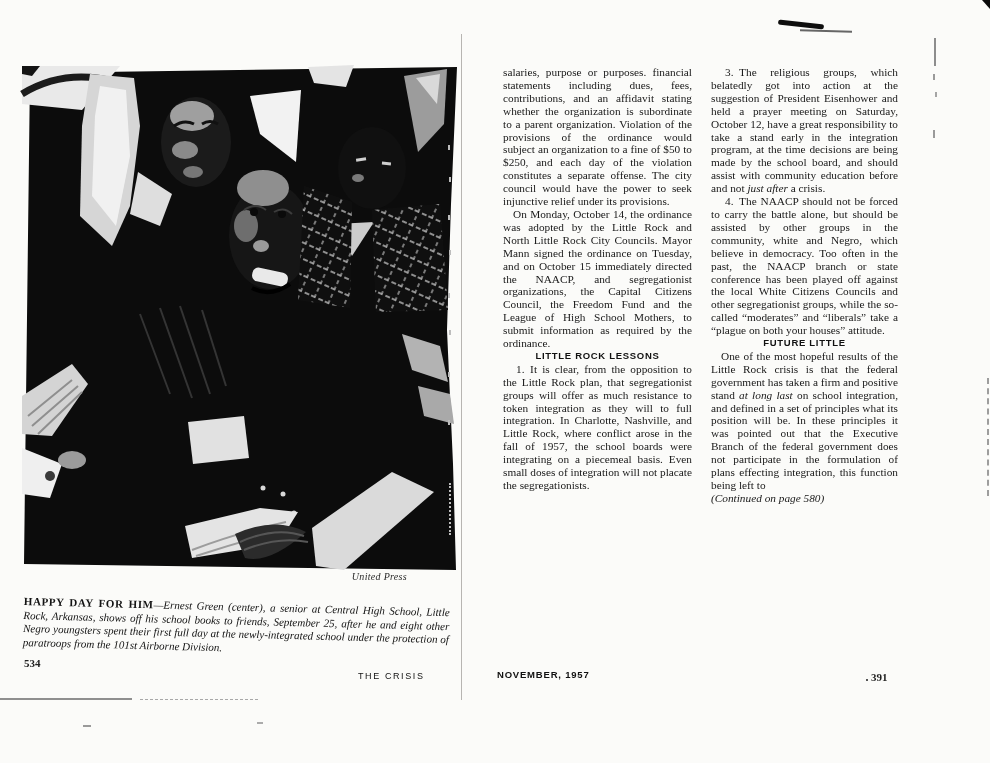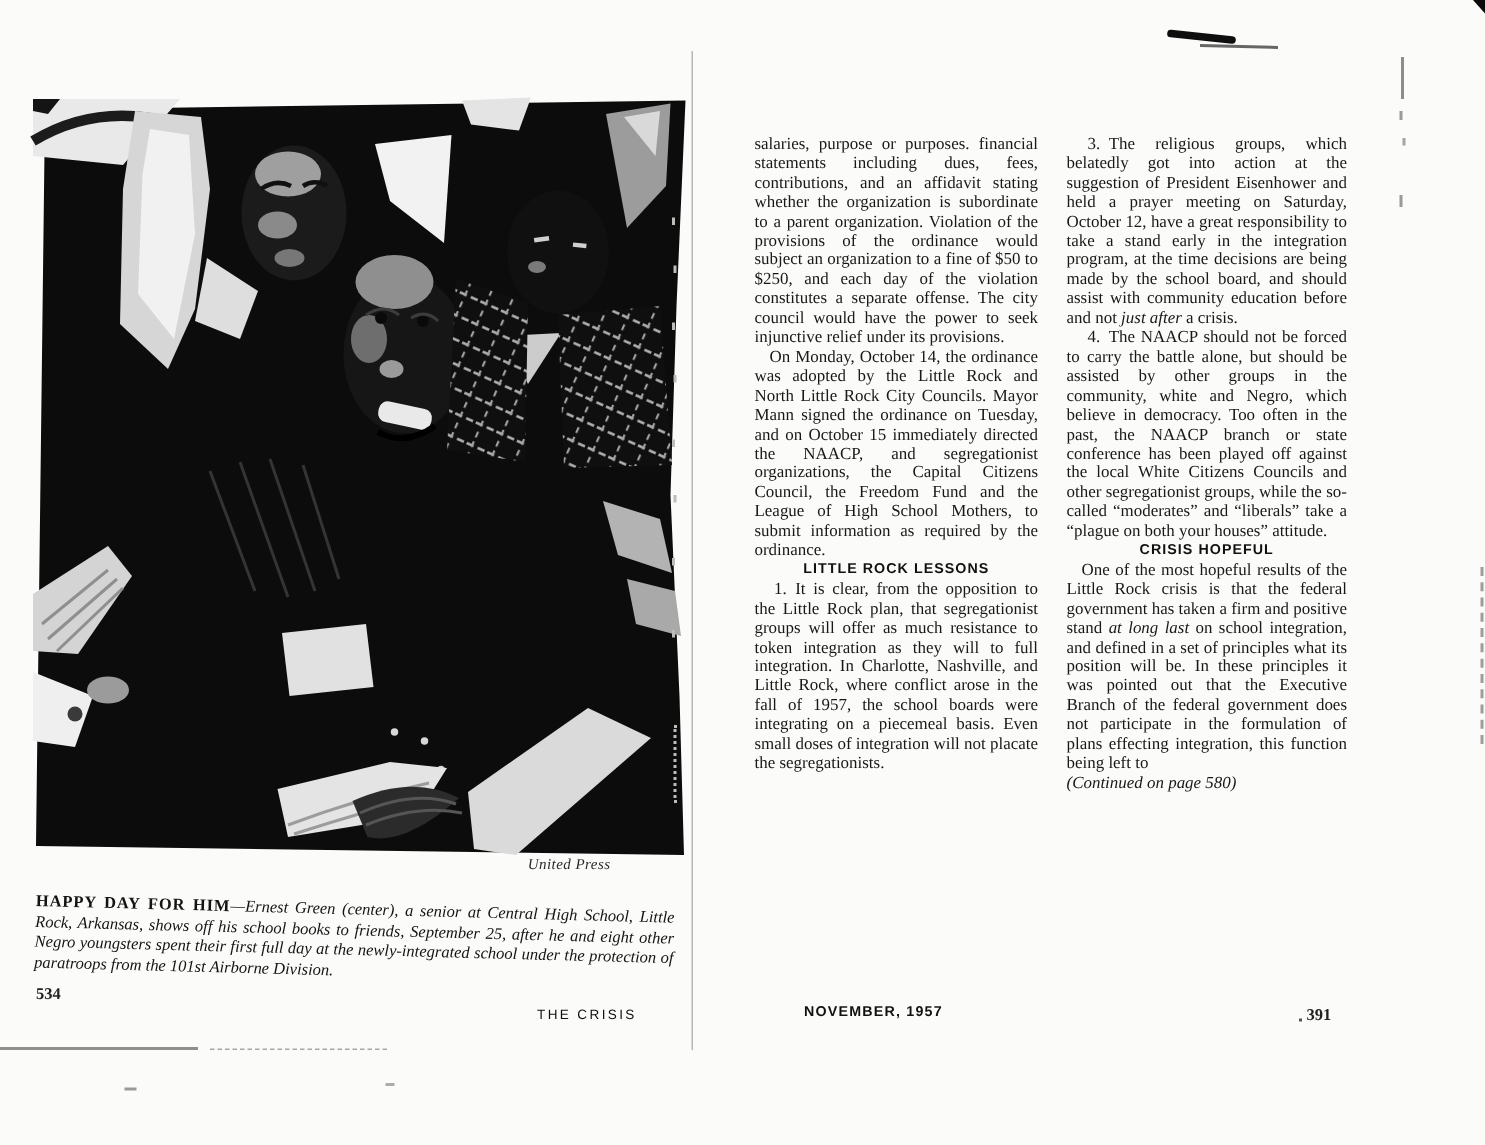--- a/index.html
+++ b/index.html
@@ -23,36 +23,36 @@
   }
   .caption .lead{font-style:normal;font-weight:bold;letter-spacing:0.6px;}
   .pagenum-left{position:absolute;left:24px;top:657px;font-size:11px;font-weight:bold;color:#222;}
   .mag-title{
     position:absolute;left:358px;top:671px;
     font-family:"Liberation Sans", sans-serif;font-weight:normal;font-size:9px;
     letter-spacing:1.6px;color:#111;
   }
   
   .gutter-line{position:absolute;left:461px;top:34px;width:1px;height:666px;background:#b7b5b2;}
-  .col{position:absolute;top:66px;font-size:11.3px;line-height:12.9px;text-align:justify;margin-top:24px;}
+  .col{position:absolute;top:66px;font-size:11.3px;line-height:12.9px;text-align:justify;}
   .col1{left:503px;width:189px;}
   .col2{left:711px;width:187px;}
   .col p{margin:0;}
   .ind{text-indent:10px;}
   .num1{margin-left:6px;text-indent:13px;}
   .num2{text-indent:14px;}
   .col-heading{
     text-align:center;font-family:"Liberation Sans", sans-serif;font-weight:bold;
     font-size:9.5px;letter-spacing:0.7px;margin:9px 0 5px 0;text-indent:0;color:#111;
   }
   .continued{text-align:left;font-style:italic;margin-top:4px;text-indent:0;}
   .issue-date{
     position:absolute;left:497px;top:669px;
     font-family:"Liberation Sans", sans-serif;font-weight:bold;font-size:9.5px;
-    letter-spacing:0.8px;color:#111;margin-left:39px;
+    letter-spacing:0.8px;color:#111;
   }
   .pagenum-right{position:absolute;left:871px;top:671px;font-size:11px;font-weight:bold;color:#222;}
   
   .art{position:absolute;pointer-events:none;}
   .streak-main{left:778px;top:22px;width:46px;height:5px;background:#0e0e0e;border-radius:3px;transform:rotate(6deg);}
   .streak-tail{left:800px;top:30px;width:52px;height:2px;background:#666;transform:rotate(1.5deg);}
   .corner-tri{left:982px;top:0;width:0;height:0;border-top:9px solid #0a0a0a;border-left:8px solid transparent;}
   .edge-line-1{left:934px;top:38px;width:2px;height:28px;background:#8d8d8d;}
   .edge-dash-a{left:933px;top:74px;width:2px;height:6px;background:#9a9a9a;}
   .edge-dash-b{left:935px;top:92px;width:2px;height:5px;background:#a5a5a5;}
@@ -168,21 +168,21 @@
 <div class="col col1">
   <p>salaries, purpose or purposes. financial statements including dues, fees, contributions, and an affidavit stating whether the organization is subordinate to a parent organization. Violation of the provisions of the ordinance would subject an organization to a fine of $50 to $250, and each day of the violation constitutes a separate offense. The city council would have the power to seek injunctive relief under its provisions.</p>
   <p class="ind">On Monday, October 14, the ordinance was adopted by the Little Rock and North Little Rock City Councils. Mayor Mann signed the ordinance on Tuesday, and on October 15 immediately directed the NAACP, and segregationist organizations, the Capital Citizens Council, the Freedom Fund and the League of High School Mothers, to submit information as required by the ordinance.</p>
   <p class="col-heading">LITTLE ROCK LESSONS</p>
   <p class="num1">1. It is clear, from the opposition to the Little Rock plan, that segregationist groups will offer as much resistance to token integration as they will to full integration. In Charlotte, Nashville, and Little Rock, where conflict arose in the fall of 1957, the school boards were integrating on a piecemeal basis. Even small doses of integration will not placate the segregationists.</p>
 </div>
 
 <div class="col col2">
   <p class="num2"><span>3. The religious groups, which belatedly got into action at the suggestion of President Eisenhower and held a prayer meeting on Saturday, October 12, have a great responsibility to take a stand early in the integration program, at the time decisions are being made by the school board, and should assist with community education before and not </span><i>just after</i><span> a crisis.</span></p>
   <p class="num2">4. The NAACP should not be forced to carry the battle alone, but should be assisted by other groups in the community, white and Negro, which believe in democracy. Too often in the past, the NAACP branch or state conference has been played off against the local White Citizens Councils and other segregationist groups, while the so-called “moderates” and “liberals” take a “plague on both your houses” attitude.</p>
-  <p class="col-heading">CRISIS HOPEFUL</p>
+  <p class="col-heading">FUTURE LITTLE</p>
   <p class="ind"><span>One of the most hopeful results of the Little Rock crisis is that the federal government has taken a firm and positive stand </span><i>at long last</i><span> on school integration, and defined in a set of principles what its position will be. In these principles it was pointed out that the Executive Branch of the federal government does not participate in the formulation of plans effecting integration, this function being left to</span></p>
   <p class="continued">(Continued on page 580)</p>
 </div>
 
 <div class="issue-date">NOVEMBER, 1957</div>
 <div class="pagenum-right">391</div>
 
 <div class="art streak-main"></div>
 <div class="art streak-tail"></div>
 <div class="art corner-tri"></div>

